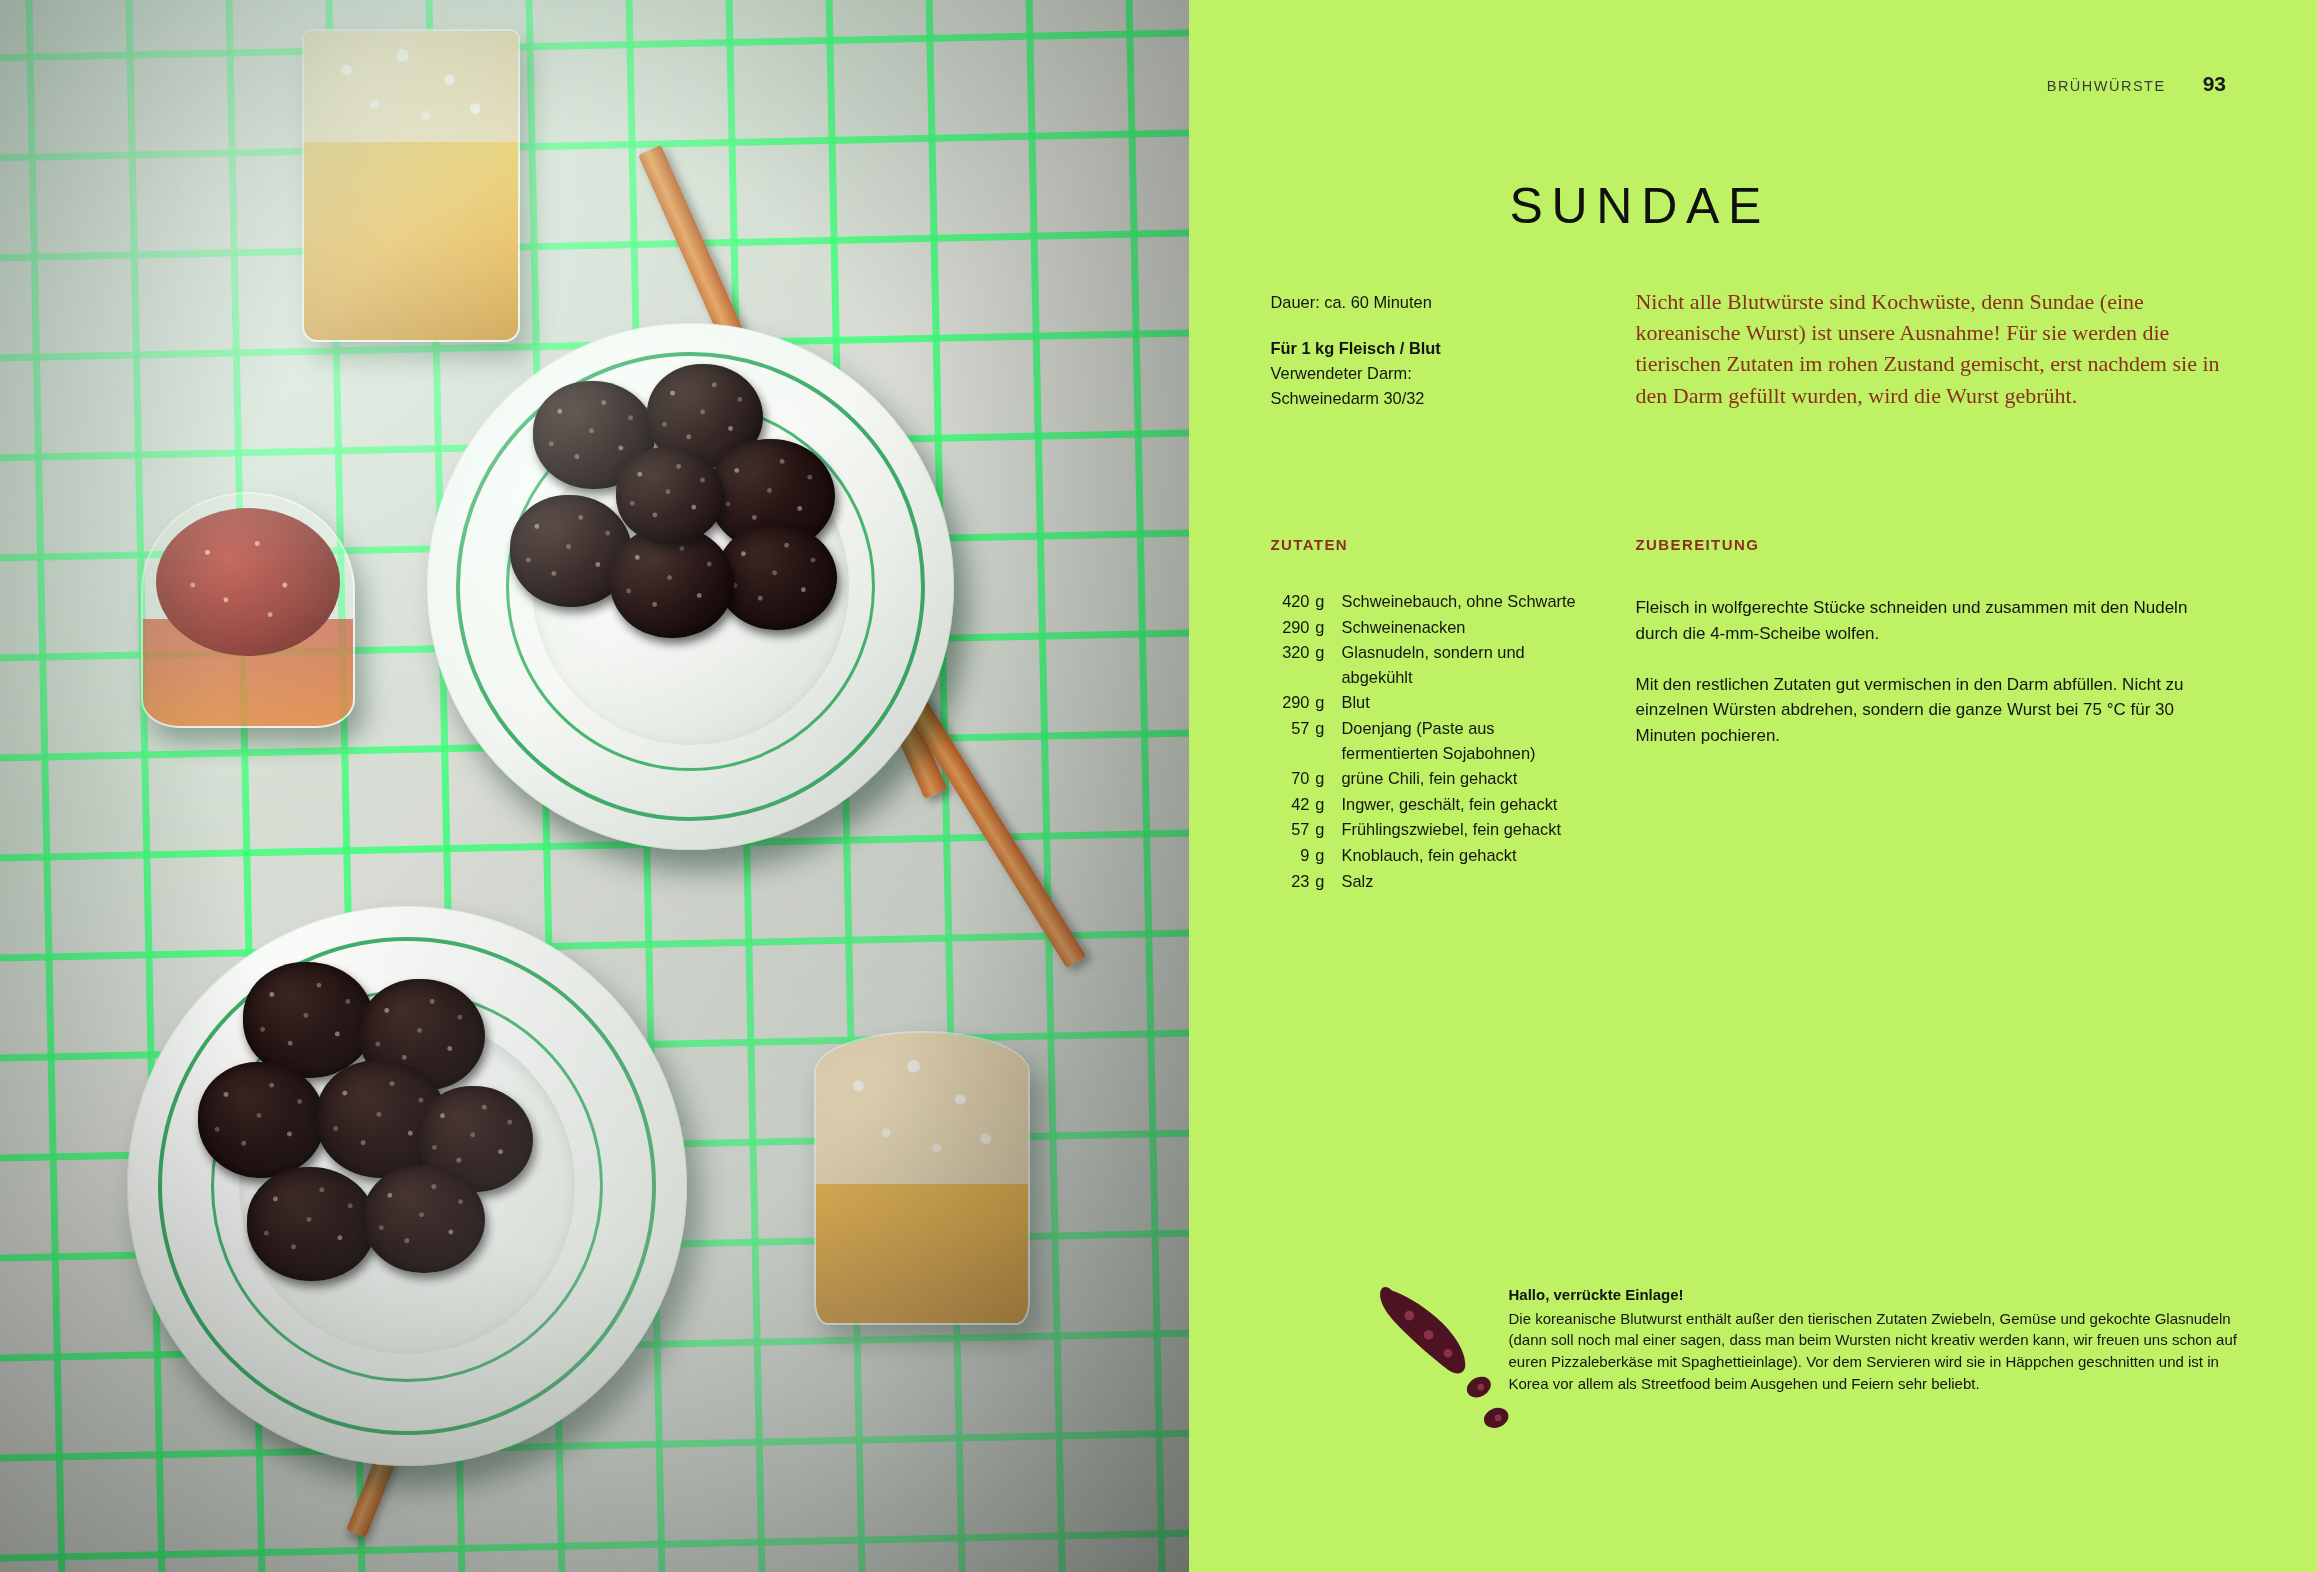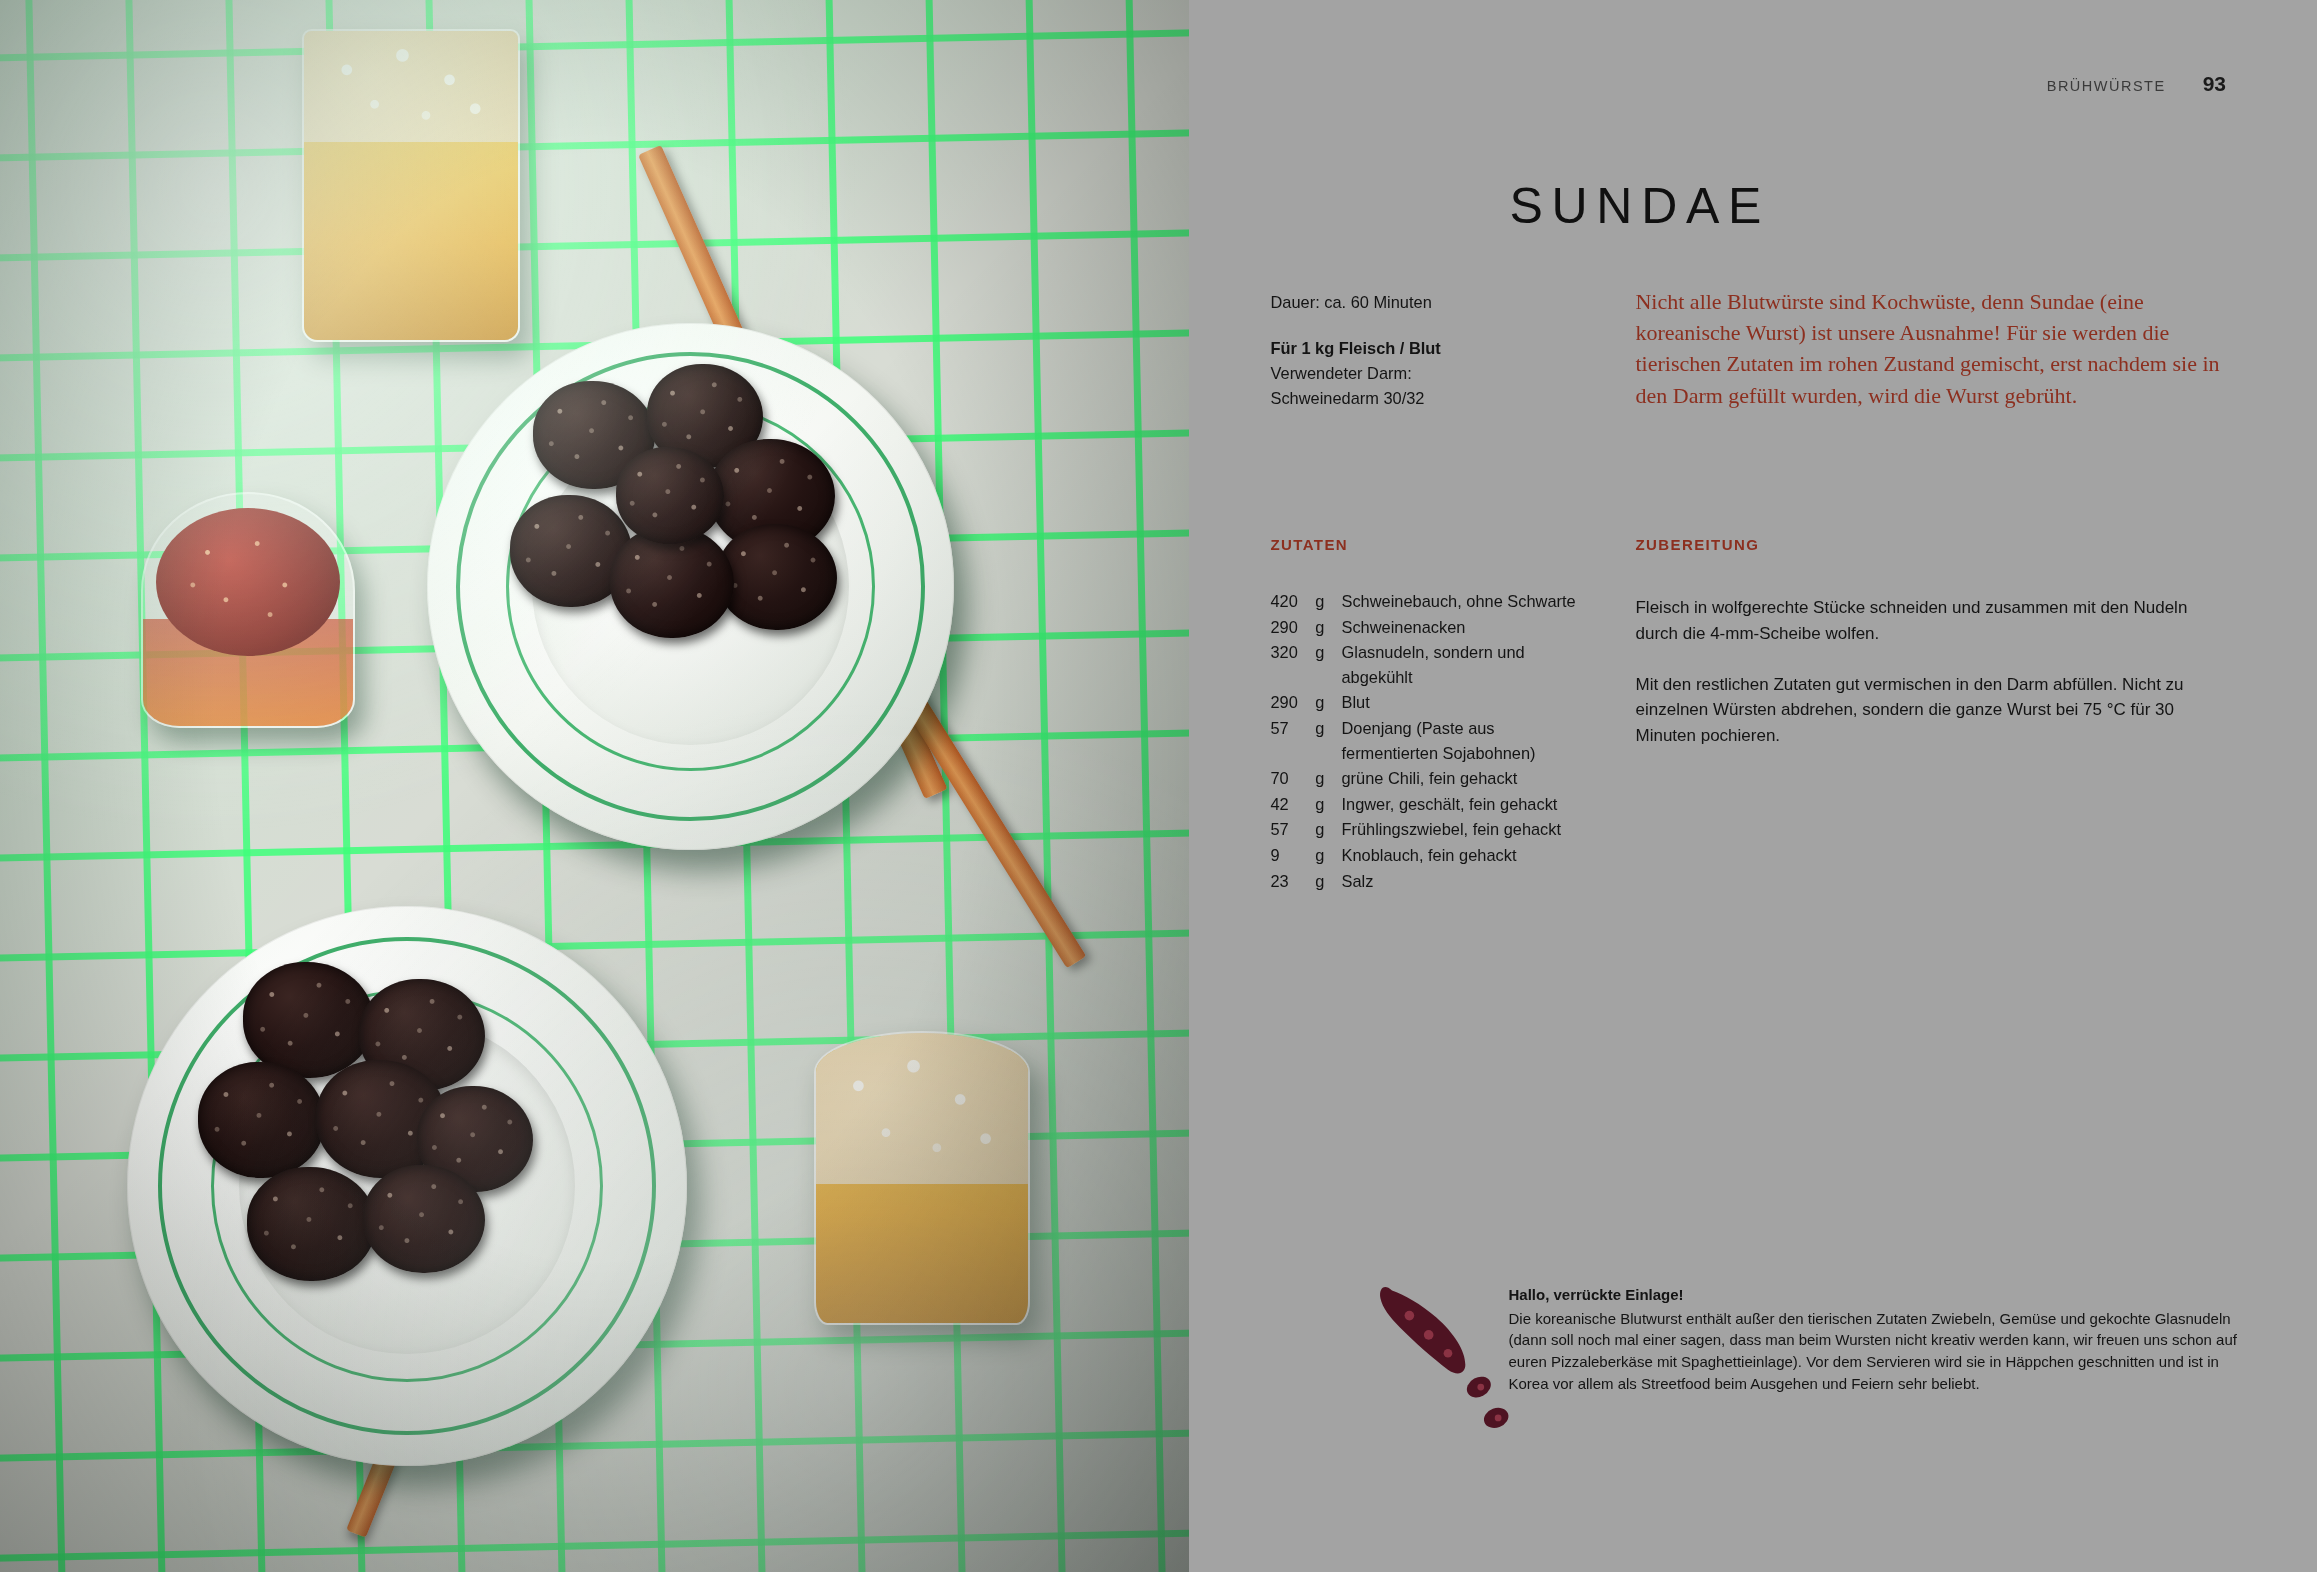--- a/index.html
+++ b/index.html
@@ -176,21 +176,21 @@
   }
   #fork-1 { left: 637px; top: 150px; width: 25px; height: 705px; transform: rotate(-24deg); transform-origin: 50% 0%; }
   #fork-2 { left: 850px; top: 618px; width: 23px; height: 406px; transform: rotate(-32deg); transform-origin: 50% 0%; }
   #fork-3 { left: 454px; top: 1265px; width: 21px; height: 290px; transform: rotate(22deg); transform-origin: 50% 0%; }
 
   
   .text-page {
     position: relative;
     width: 1128px;
     height: 1573px;
-    background: #a3a3a3;
+    background: #bef264;
     font-family: "Liberation Sans", sans-serif;
     color: #151515;
   }
   .running-head {
     position: absolute;
     right: 91px;
     top: 72px;
     display: flex;
     align-items: baseline;
     gap: 37px;
@@ -259,21 +259,21 @@
   .ing-row {
     display: flex;
     margin-bottom: 1px;
   }
   .ing-amt {
     width: 71px;
     flex: 0 0 71px;
     text-align: left;
     white-space: nowrap;
   }
-  .ing-amt .num { display: inline-block; width: 39px; }
+  .ing-amt .num { display: inline-block; width: 39px; text-align: right; }
   .ing-amt .unit { display: inline-block; width: 19.3px; text-align: left; padding-left: 5.8px; }
   .ing-name { flex: 1; }
 
   .method {
     position: absolute;
     left: 446px;
     top: 587px;
     width: 599px;
     font-size: 17px;
     line-height: 1.52;

